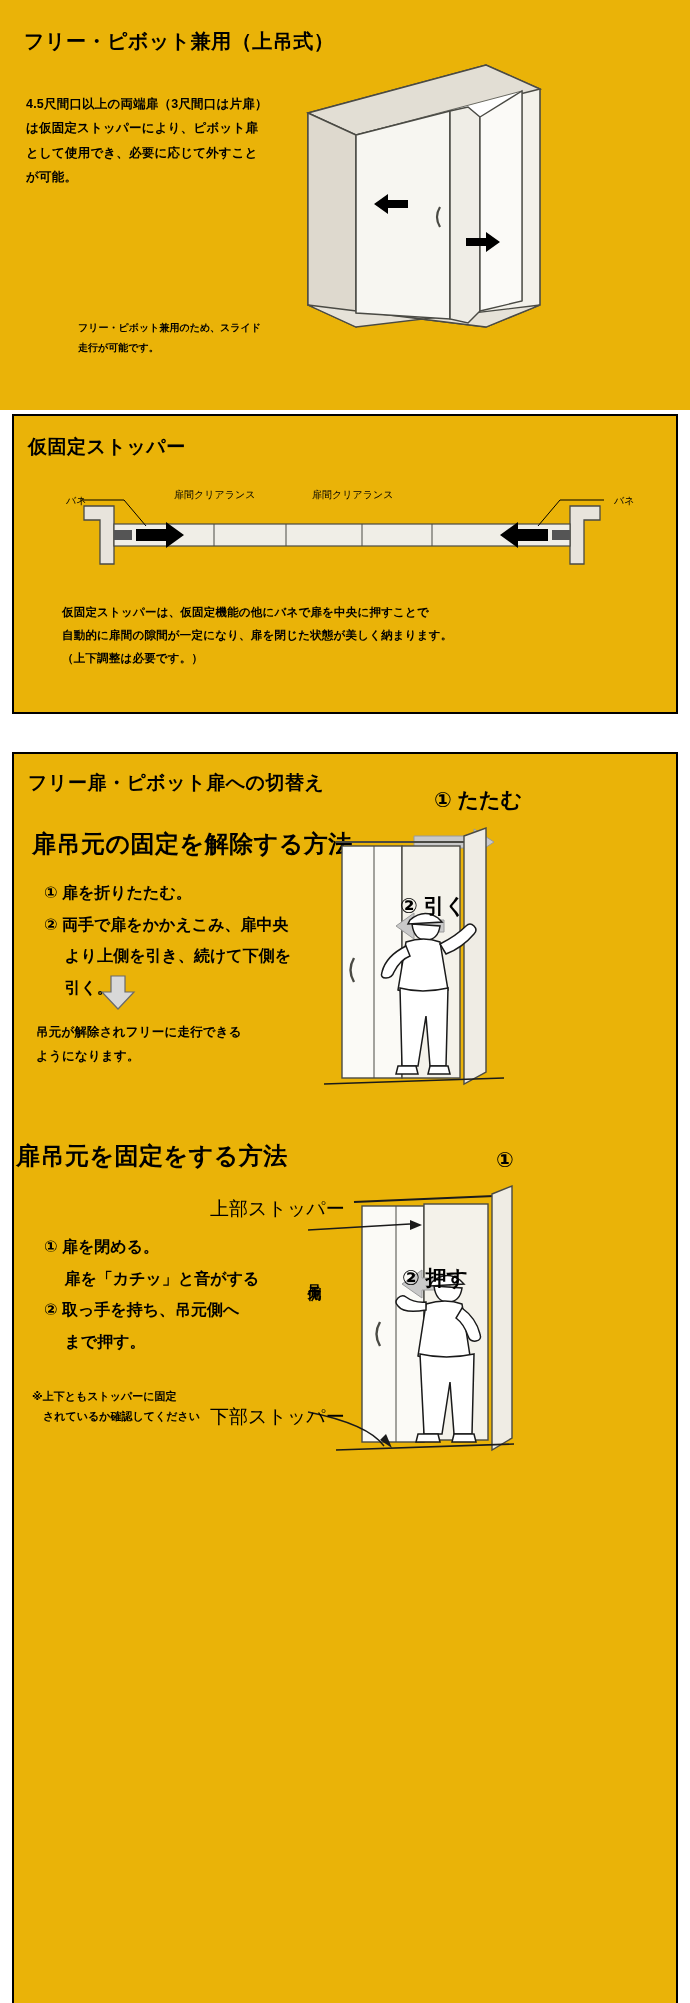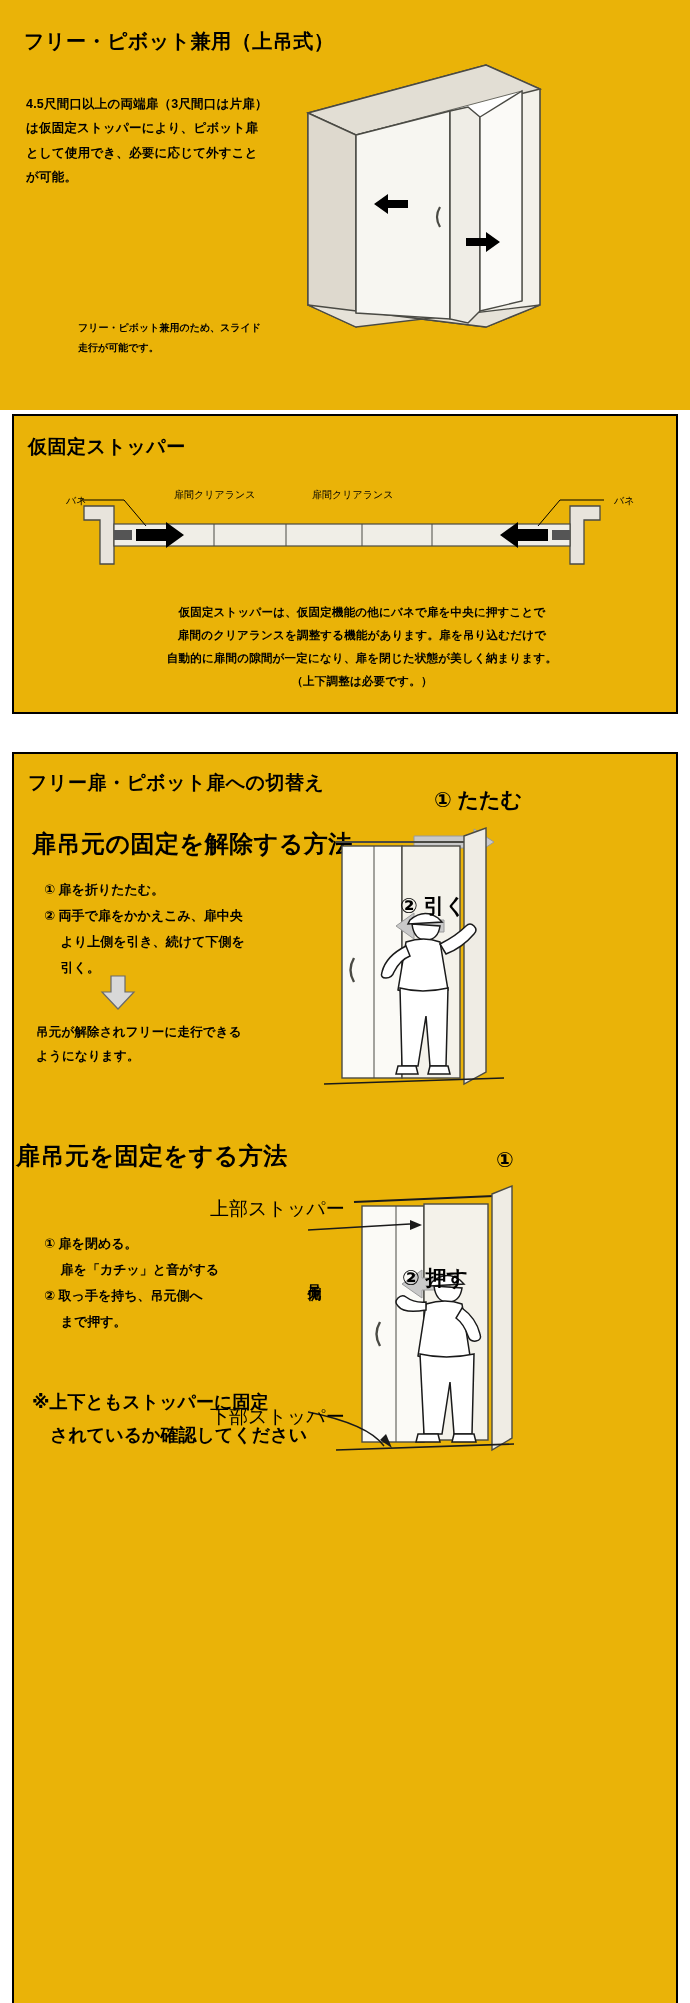--- a/index.html
+++ b/index.html
@@ -42,21 +42,20 @@
     font-size: 12.5px;
     font-weight: bold;
     line-height: 1.95;
     letter-spacing: 0.2px;
   }
   .body-text-sm {
     font-size: 11.5px;
     font-weight: bold;
     line-height: 2.0;
     letter-spacing: 0.2px;
-    text-align: center;
   }
   .cap-text {
     font-size: 10px;
     font-weight: bold;
     line-height: 2.0;
   }
   .lbl {
     font-size: 10px;
     font-weight: normal;
     white-space: nowrap;
@@ -76,27 +75,27 @@
     font-weight: bold;
     writing-mode: vertical-rl;
     text-orientation: upright;
     letter-spacing: 1px;
   }
   .list li { margin-bottom: 2px; }
   ol.list {
     margin: 0; padding: 0; list-style: none;
   }
   ol.list li {
-    font-size: 13px;
+    font-size: 16px;
     font-weight: bold;
     line-height: 1.85;
     text-indent: -16px;
     padding-left: 16px;
   }
-  .note { font-size: 18px; font-weight: bold; line-height: 1.85; }
+  .note { font-size: 11px; font-weight: bold; line-height: 1.85; }
 
   svg { display:block; overflow: visible; }
 
   .abs { position: absolute; }
 </style>
 </head>
 <body>
 
 <div class="page">
 
@@ -178,21 +177,20 @@
       </svg>
     </div>
 
     <div class="abs lbl" style="left:52px; top:78px;">バネ</div>
     <div class="abs lbl" style="left:600px; top:78px;">バネ</div>
     <div class="abs lbl" style="left:160px; top:72px;">扉間クリアランス</div>
     <div class="abs lbl" style="left:298px; top:72px;">扉間クリアランス</div>
 
     <div class="abs body-text-sm" style="left:48px; top:185px; width:600px;">
       <div>仮固定ストッパーは、仮固定機能の他にバネで扉を中央に押すことで</div>
-      <div>扉間のクリアランスを調整する機能があります。扉を吊り込むだけで</div>
       <div>自動的に扉間の隙間が一定になり、扉を閉じた状態が美しく納まります。</div>
       <div>（上下調整は必要です。）</div>
     </div>
   </div>
 
   <div class="panel" style="left:12px; top:752px; width:666px; height:1548px;">
 
     <div class="abs panel-title" style="left:14px; top:16px;">フリー扉・ピボット扉への切替え</div>
 
     <div class="abs sub-title" style="left:18px; top:74px;">扉吊元の固定を解除する方法</div>

